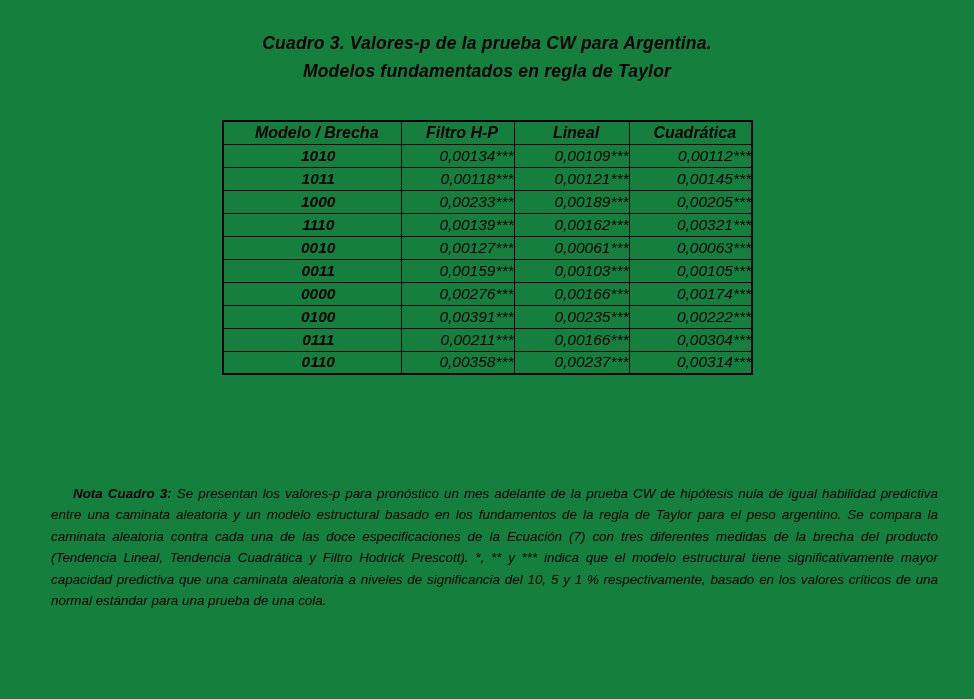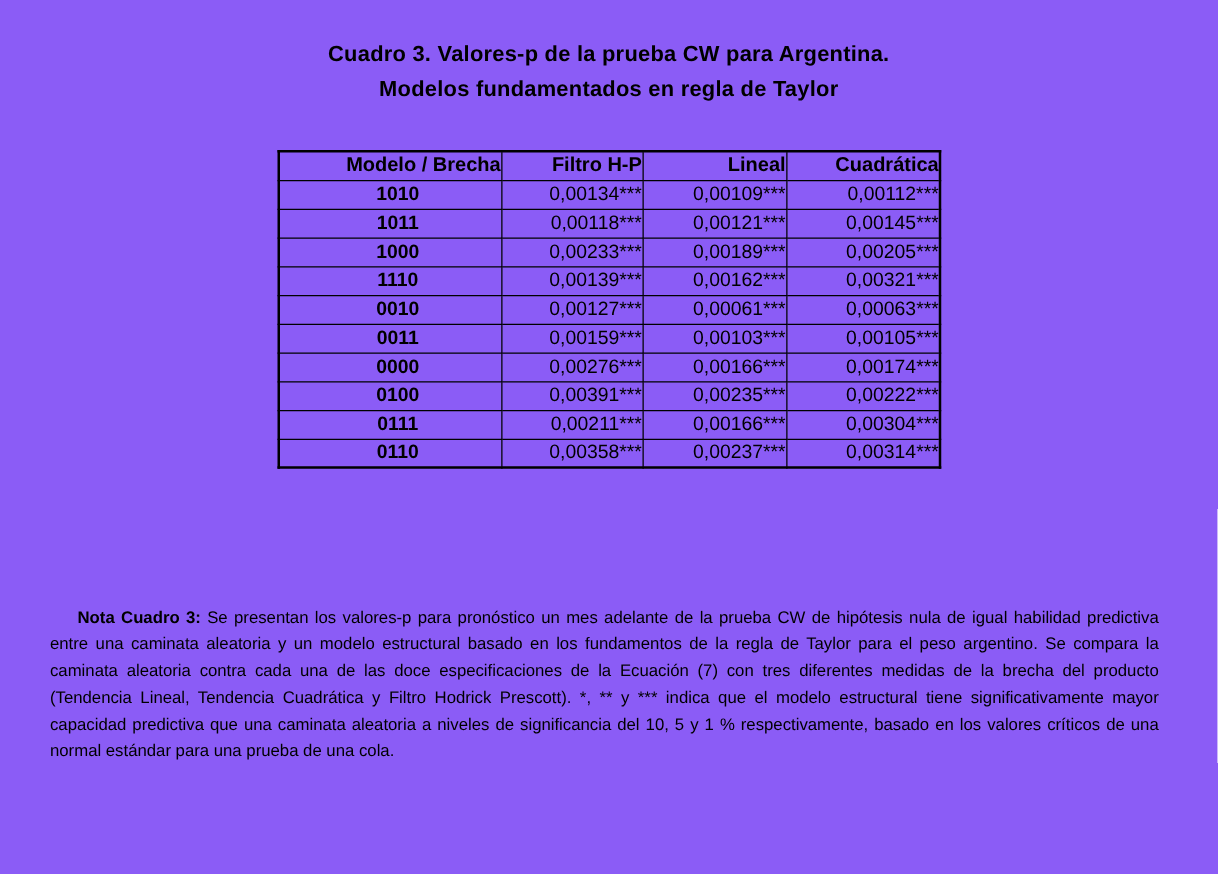--- a/index.html
+++ b/index.html
@@ -1,24 +1,25 @@
 <!DOCTYPE html>
 <html><head>
 <meta charset="utf-8">
 <style>
   * { margin: 0; padding: 0; box-sizing: border-box; }
   html, body { background: #ffffff; }
   .page {
     position: relative;
     width: 974px;
     height: 699px;
-    background: #8b5cf6;
+    background: #15803d;
     color: #000000;
     font-family: "Liberation Sans", sans-serif;
     overflow: hidden;
+    font-style: italic;
   }
   .title {
     position: absolute;
     top: 29px;
     left: 0;
     width: 974px;
     text-align: center;
     font-weight: bold;
     font-size: 17.5px;
     line-height: 28px;
@@ -34,34 +35,34 @@
   }
   .ptable th, .ptable td {
     border: 1.5px solid #000;
     height: 23px;
     padding: 0 0 0 9px;
     vertical-align: middle;
     white-space: nowrap;
     overflow: hidden;
   }
   .ptable th {
-    text-align: right;
+    text-align: center;
     font-weight: bold;
     font-size: 16px;
   }
   .ptable td { font-size: 15.5px; text-align: right; }
   .ptable td.model {
     font-weight: bold;
     text-align: center;
     padding-left: 12px;
     font-size: 15.5px;
   }
   .note {
     position: absolute;
-    left: 40px;
+    left: 51px;
     top: 483px;
     width: 887px;
     font-size: 13.4px;
     line-height: 21.4px;
     text-align: justify;
     text-indent: 22px;
   }
   .note strong { font-weight: bold; }
 </style>
 </head>

